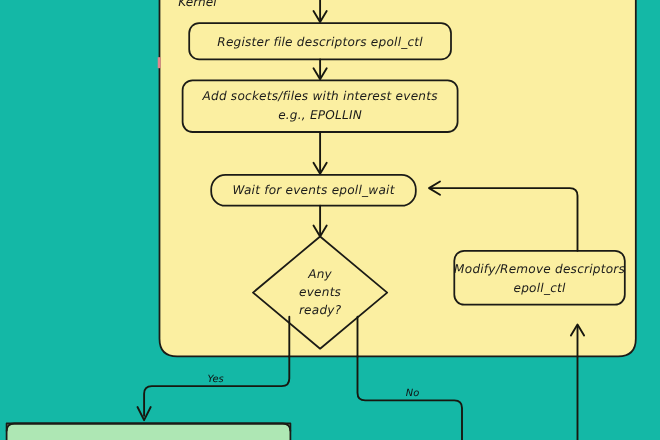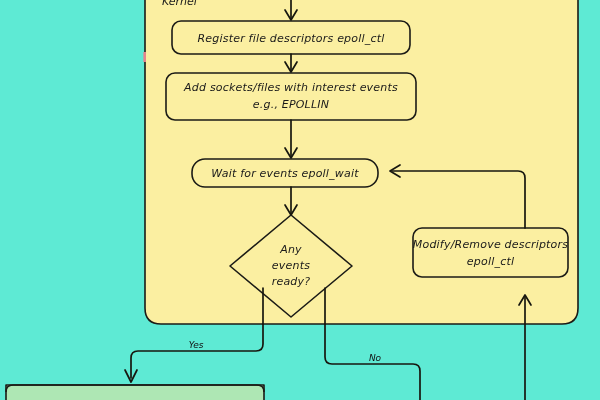--- a/index.html
+++ b/index.html
@@ -6,21 +6,21 @@
   html, body {
     margin: 0;
     padding: 0;
     background: #000000;
   }
   #canvas {
     position: relative;
     width: 600px;
     height: 400px;
     overflow: hidden;
-    background: #5eead4;
+    background: #14b8a6;
     font-family: "DejaVu Sans", sans-serif;
   }
   #canvas svg {
     position: absolute;
     left: 0;
     top: 0;
   }
   .node-text {
     font-family: "DejaVu Sans", sans-serif;
     font-size: 11px;

